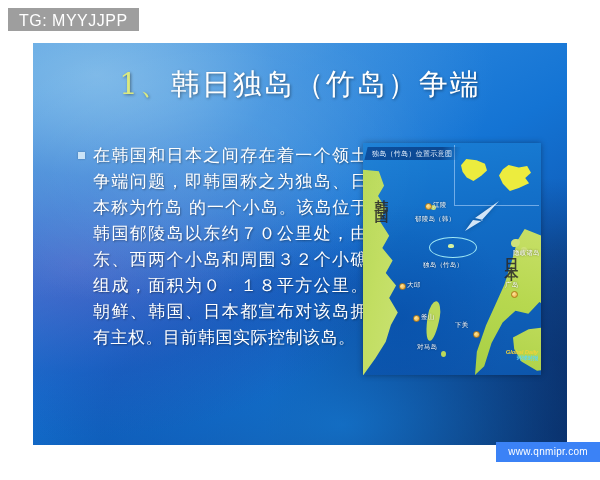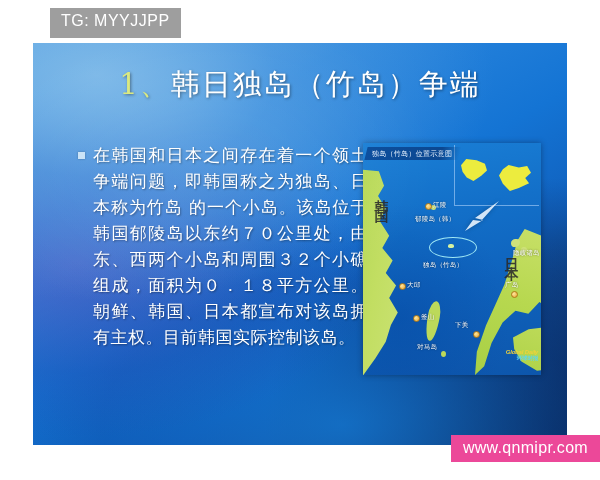--- a/index.html
+++ b/index.html
@@ -120,26 +120,26 @@
     font-family:"DejaVu Serif","Liberation Serif",serif;opacity:.88;}
   .city{position:absolute;width:5px;height:5px;border-radius:50%;
     background:radial-gradient(circle at 35% 35%,#ffe9a0,#e8a12c);border:.6px solid #b07a18;z-index:7;}
 
   #logo{position:absolute;right:3px;bottom:14px;z-index:8;text-align:right;line-height:6px;}
   #logo .l1{color:#f0d23a;font-size:6px;font-style:italic;font-weight:bold;letter-spacing:-.2px;}
   #logo .l2{color:#5fd6f0;font-size:5.5px;font-weight:bold;letter-spacing:-.2px;}
 
   
   #wm-top{
-    position:absolute;left:8px;top:8px;padding:4px 11px 8px 11px;
-    background:#9e9e9e;color:#ffffff;font-size:16px;letter-spacing:.5px;margin-left:42px;
+    position:absolute;left:8px;top:8px;padding:4px 11px 1px 11px;
+    background:#9e9e9e;color:#ffffff;font-size:16px;letter-spacing:.5px;
   }
   #wm-bottom{
     position:absolute;right:0px;bottom:18px;padding:4px 12px 5px 12px;
-    background:#ec4899;color:#ffffff;font-size:16px;letter-spacing:.3px;
+    background:#3b82f6;color:#ffffff;font-size:10px;letter-spacing:.3px;
   }
 </style>
 </head>
 <body>
 
 <div id="slide">
 
   <div id="title">
     <span class="num">1、</span><span class="rest">韩日独岛（竹岛）争端</span>
   </div>

